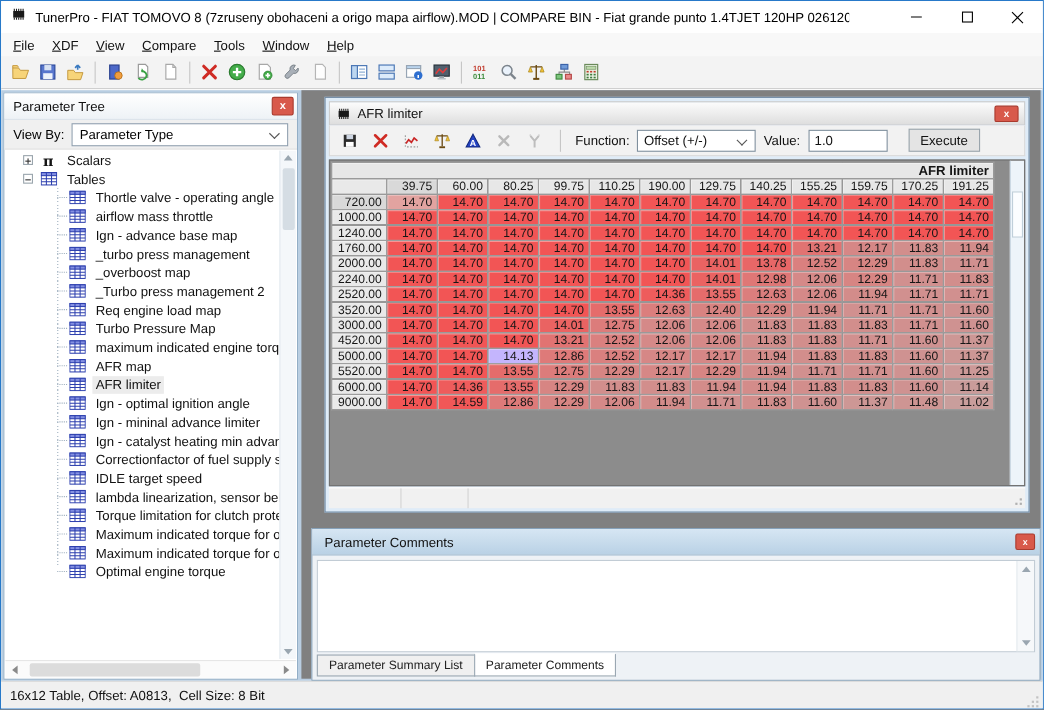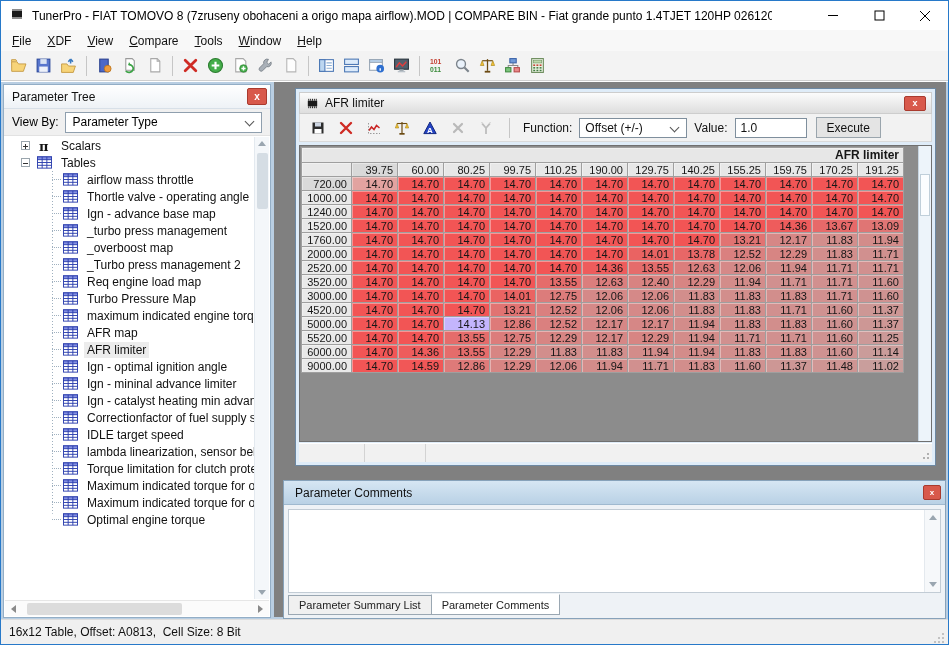--- a/index.html
+++ b/index.html
@@ -51,21 +51,21 @@
   
   .mdi{position:absolute;left:273px;top:0;right:2px;bottom:2px;background:#808080;}
   
   .afr{position:absolute;left:21px;top:6px;width:641px;height:378px;background:#dfecf8;border:1px solid #6d88a2;padding:3px;}
   .afr-title{height:22px;background:linear-gradient(#fcfcfc,#dedede);border:1px solid #cdcdcd;display:flex;align-items:center;padding:0 5px;font-size:12px;color:#111;}
   .afr-close{margin-left:auto;width:22px;height:15px;background:#d8594b;border:1px solid #a93a2e;border-radius:2px;color:#fff;font-size:9px;font-weight:bold;display:flex;align-items:center;justify-content:center;line-height:1;}
   .afr-toolbar{height:28px;background:#f2f2f2;border:1px solid #dadada;border-top:none;display:flex;align-items:center;gap:3px;padding:0 5px;font-size:12px;color:#111;}
   .fn-select{width:108px;height:20px;background:#fff;border:1px solid #7f8f9d;display:flex;align-items:center;padding-left:5px;font-size:12px;position:relative;margin:0 4px;}
   .fn-select .chev{top:5px;}
   .val-input{width:72px;height:20px;background:#fff;border:1px solid #7f8f9d;font-size:12px;padding-left:5px;display:flex;align-items:center;margin:0 4px;}
-  .exec-btn{height:21px;padding:0 10px;background:#e4e4e4;border:1px solid #9aa5ad;font-size:12px;display:flex;align-items:center;margin-left:2px;}
+  .exec-btn{height:21px;padding:0 10px;background:#e4e4e4;border:1px solid #9aa5ad;font-size:12px;display:flex;align-items:center;margin-left:12px;}
   .afr-area{position:absolute;left:3px;top:56px;right:3px;bottom:23px;background:#8c8c8c;border:1px solid #707070;overflow:hidden;}
   table.grid{border-collapse:collapse;margin:1px 0 0 1px;font-size:11px;color:#161616;table-layout:fixed;}
   table.grid td{height:14px;padding:0 4px 0 0;border-right:1px solid #9f9f9f;border-bottom:1px solid #9f9f9f;text-align:right;box-shadow:inset 1px 1px 0 rgba(255,255,255,.38);overflow:hidden;white-space:nowrap;}
   td.tt{background:#e7e7e7;text-align:center;font-weight:bold;font-size:12px;padding:0;border-top:1px solid #9f9f9f;border-left:1px solid #9f9f9f;}
   td.ch{background:#e7e7e7;text-align:center;padding:0;border-left:none;}
   td.rh{background:#e9e9e9;border-left:1px solid #9f9f9f;}
   td.hl{background:#d9d9d9;}
   td.sel{box-shadow:inset 0 0 0 1.5px #2b2b2b;}
   .afr-vscroll{position:absolute;right:0;top:0;bottom:0;width:13px;background:#edf4fa;border-left:1px solid #c8d6e2;}
   .afr-vscroll .thumb{position:absolute;left:1px;top:28px;width:10px;height:42px;background:#fbfdff;border:1px solid #c0cfda;}
@@ -318,32 +318,32 @@
           <div class="tree-children">
             <div class="tree-row child">
               <span class="guide"></span>
               <span class="ticon">
                 <svg width="15" height="13" viewBox="0 0 16 13">
                   <rect x="0.5" y="0.5" width="15" height="12" fill="#fff" stroke="#2c3fae"></rect>
                   <rect x="0.5" y="0.5" width="15" height="3" fill="#8490e2" stroke="#2c3fae"></rect>
                   <path d="M5.5 .5v12M10.5 .5v12M.5 6.5h15M.5 9.5h15" stroke="#2c3fae"></path>
                 </svg>
               </span>
+              <span class="tlabel">Thortle valve - operating angle</span>
+            </div>
+            <div class="tree-row child">
+              <span class="guide"></span>
+              <span class="ticon">
+                <svg width="15" height="13" viewBox="0 0 16 13">
+                  <rect x="0.5" y="0.5" width="15" height="12" fill="#fff" stroke="#2c3fae"></rect>
+                  <rect x="0.5" y="0.5" width="15" height="3" fill="#8490e2" stroke="#2c3fae"></rect>
+                  <path d="M5.5 .5v12M10.5 .5v12M.5 6.5h15M.5 9.5h15" stroke="#2c3fae"></path>
+                </svg>
+              </span>
               <span class="tlabel">airflow mass throttle</span>
-            </div>
-            <div class="tree-row child">
-              <span class="guide"></span>
-              <span class="ticon">
-                <svg width="15" height="13" viewBox="0 0 16 13">
-                  <rect x="0.5" y="0.5" width="15" height="12" fill="#fff" stroke="#2c3fae"></rect>
-                  <rect x="0.5" y="0.5" width="15" height="3" fill="#8490e2" stroke="#2c3fae"></rect>
-                  <path d="M5.5 .5v12M10.5 .5v12M.5 6.5h15M.5 9.5h15" stroke="#2c3fae"></path>
-                </svg>
-              </span>
-              <span class="tlabel">Thortle valve - operating angle</span>
             </div>
             <div class="tree-row child">
               <span class="guide"></span>
               <span class="ticon">
                 <svg width="15" height="13" viewBox="0 0 16 13">
                   <rect x="0.5" y="0.5" width="15" height="12" fill="#fff" stroke="#2c3fae"></rect>
                   <rect x="0.5" y="0.5" width="15" height="3" fill="#8490e2" stroke="#2c3fae"></rect>
                   <path d="M5.5 .5v12M10.5 .5v12M.5 6.5h15M.5 9.5h15" stroke="#2c3fae"></path>
                 </svg>
               </span>
@@ -704,35 +704,20 @@
                   <td class="dc" style="background:rgb(242,85,85)">14.70</td>
                   <td class="dc" style="background:rgb(242,85,85)">14.70</td>
                   <td class="dc" style="background:rgb(242,85,85)">14.70</td>
                   <td class="dc" style="background:rgb(242,85,85)">14.70</td>
                   <td class="dc" style="background:rgb(242,85,85)">14.70</td>
                   <td class="dc" style="background:rgb(242,85,85)">14.70</td>
                   <td class="dc" style="background:rgb(242,85,85)">14.70</td>
                   <td class="dc" style="background:rgb(242,85,85)">14.70</td>
                 </tr>
                 <tr>
-                  <td class="rh">1520.00</td>
-                  <td class="dc" style="background:rgb(242,85,85)">14.70</td>
-                  <td class="dc" style="background:rgb(242,85,85)">14.70</td>
-                  <td class="dc" style="background:rgb(242,85,85)">14.70</td>
-                  <td class="dc" style="background:rgb(242,85,85)">14.70</td>
-                  <td class="dc" style="background:rgb(242,85,85)">14.70</td>
-                  <td class="dc" style="background:rgb(242,85,85)">14.70</td>
-                  <td class="dc" style="background:rgb(242,85,85)">14.70</td>
-                  <td class="dc" style="background:rgb(242,85,85)">14.70</td>
-                  <td class="dc" style="background:rgb(242,85,85)">14.70</td>
-                  <td class="dc" style="background:rgb(238,92,92)">14.36</td>
-                  <td class="dc" style="background:rgb(231,105,105)">13.67</td>
-                  <td class="dc" style="background:rgb(224,117,116)">13.09</td>
-                </tr>
-                <tr>
                   <td class="rh">1760.00</td>
                   <td class="dc" style="background:rgb(242,85,85)">14.70</td>
                   <td class="dc" style="background:rgb(242,85,85)">14.70</td>
                   <td class="dc" style="background:rgb(242,85,85)">14.70</td>
                   <td class="dc" style="background:rgb(242,85,85)">14.70</td>
                   <td class="dc" style="background:rgb(242,85,85)">14.70</td>
                   <td class="dc" style="background:rgb(242,85,85)">14.70</td>
                   <td class="dc" style="background:rgb(242,85,85)">14.70</td>
                   <td class="dc" style="background:rgb(242,85,85)">14.70</td>
                   <td class="dc" style="background:rgb(225,115,114)">13.21</td>
@@ -747,20 +732,35 @@
                   <td class="dc" style="background:rgb(242,85,85)">14.70</td>
                   <td class="dc" style="background:rgb(242,85,85)">14.70</td>
                   <td class="dc" style="background:rgb(242,85,85)">14.70</td>
                   <td class="dc" style="background:rgb(242,85,85)">14.70</td>
                   <td class="dc" style="background:rgb(234,99,98)">14.01</td>
                   <td class="dc" style="background:rgb(232,103,103)">13.78</td>
                   <td class="dc" style="background:rgb(218,128,127)">12.52</td>
                   <td class="dc" style="background:rgb(215,133,131)">12.29</td>
                   <td class="dc" style="background:rgb(210,142,140)">11.83</td>
                   <td class="dc" style="background:rgb(209,144,143)">11.71</td>
+                </tr>
+                <tr>
+                  <td class="rh">2240.00</td>
+                  <td class="dc" style="background:rgb(242,85,85)">14.70</td>
+                  <td class="dc" style="background:rgb(242,85,85)">14.70</td>
+                  <td class="dc" style="background:rgb(242,85,85)">14.70</td>
+                  <td class="dc" style="background:rgb(242,85,85)">14.70</td>
+                  <td class="dc" style="background:rgb(242,85,85)">14.70</td>
+                  <td class="dc" style="background:rgb(242,85,85)">14.70</td>
+                  <td class="dc" style="background:rgb(234,99,98)">14.01</td>
+                  <td class="dc" style="background:rgb(223,119,118)">12.98</td>
+                  <td class="dc" style="background:rgb(213,137,136)">12.06</td>
+                  <td class="dc" style="background:rgb(215,133,131)">12.29</td>
+                  <td class="dc" style="background:rgb(209,144,143)">11.71</td>
+                  <td class="dc" style="background:rgb(210,142,140)">11.83</td>
                 </tr>
                 <tr>
                   <td class="rh">2520.00</td>
                   <td class="dc" style="background:rgb(242,85,85)">14.70</td>
                   <td class="dc" style="background:rgb(242,85,85)">14.70</td>
                   <td class="dc" style="background:rgb(242,85,85)">14.70</td>
                   <td class="dc" style="background:rgb(242,85,85)">14.70</td>
                   <td class="dc" style="background:rgb(242,85,85)">14.70</td>
                   <td class="dc" style="background:rgb(238,92,92)">14.36</td>
                   <td class="dc" style="background:rgb(229,108,107)">13.55</td>

